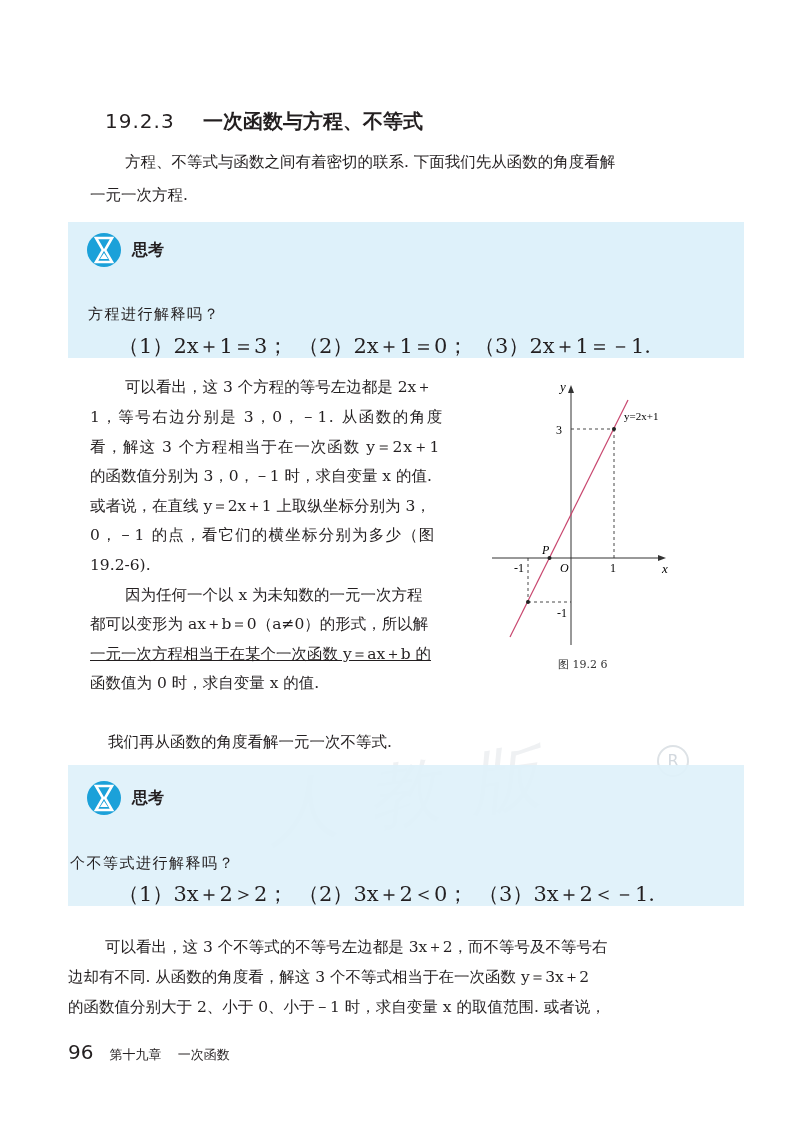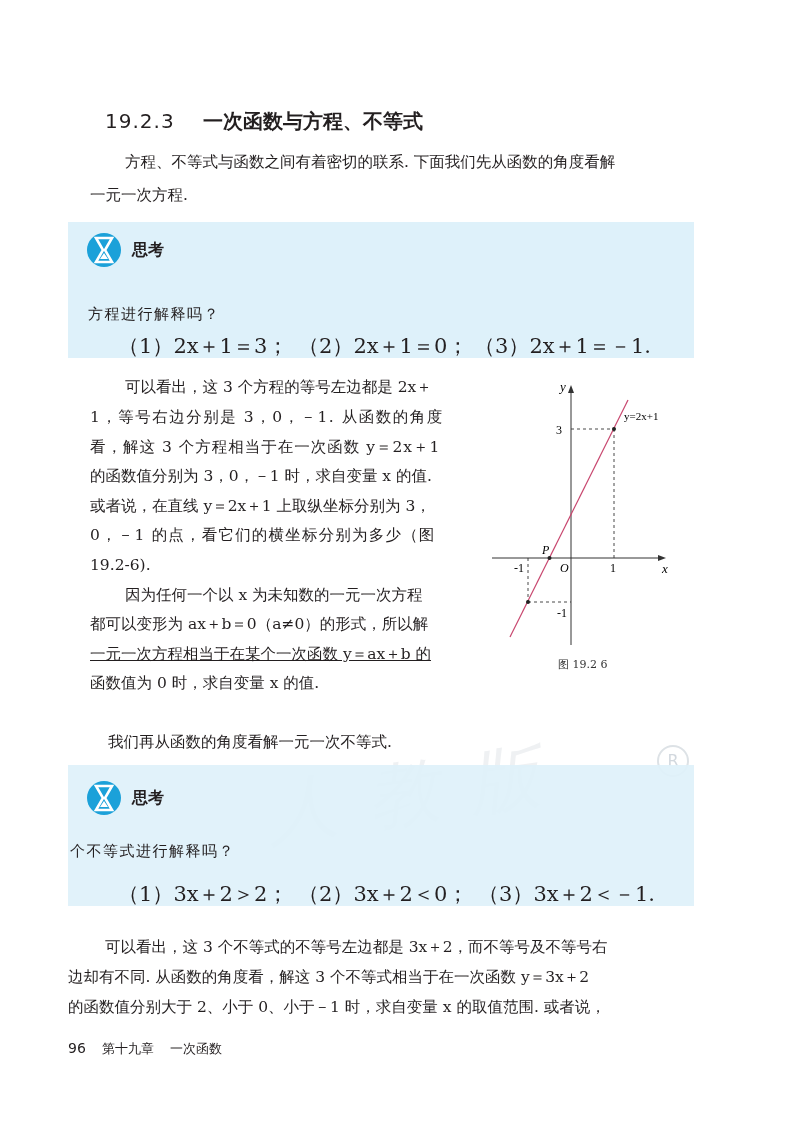--- a/index.html
+++ b/index.html
@@ -3,29 +3,29 @@
 <meta charset="utf-8">
 <style>
   html,body{margin:0;padding:0;background:#fff;}
   body{width:800px;height:1130px;position:relative;overflow:hidden;
        font-family:"DejaVu Serif","Liberation Serif",serif;color:#231f20;}
   .abs{position:absolute;}
   .title{left:105px;top:108px;font-size:20px;font-family:"DejaVu Sans","Liberation Sans",sans-serif;white-space:nowrap;}
   .title .num{font-weight:normal;letter-spacing:1px;}
   .title .txt{font-weight:bold;margin-left:22px;}
   .p{font-size:15.5px;line-height:29.5px;white-space:nowrap;}
-  .think{position:absolute;left:68px;width:626px;background:#def1fa;}
+  .think{position:absolute;left:68px;width:676px;background:#def1fa;}
   .think-head{position:absolute;left:18px;top:10px;display:flex;align-items:center;}
   .think-label{font-family:"DejaVu Sans","Liberation Sans",sans-serif;font-weight:bold;font-size:16px;margin-left:10px;color:#231f20;}
   .tline{position:absolute;font-size:15px;white-space:nowrap;letter-spacing:1.5px;}
   .eq{position:absolute;font-size:21px;white-space:nowrap;}
   .fig{position:absolute;left:490px;top:375px;width:200px;height:300px;}
   .caption{position:absolute;left:558px;top:657px;font-size:11px;color:#333;}
   .footer{position:absolute;left:68px;top:1040px;font-size:13px;font-family:"DejaVu Sans","Liberation Sans",sans-serif;white-space:nowrap;}
-  .footer .pg{font-size:14px;margin-right:12px;}
+  .footer .pg{font-size:20px;margin-right:12px;}
   .footer .gap{margin-left:12px;}
   .wm{position:absolute;left:265px;top:745px;font-size:72px;color:rgba(180,190,200,0.22);font-style:italic;letter-spacing:30px;white-space:nowrap;transform:rotate(-8deg);}
   .reg{position:absolute;left:657px;top:745px;width:28px;height:28px;border:2px solid rgba(180,190,200,0.45);border-radius:50%;font-size:16px;color:rgba(180,190,200,0.6);text-align:center;line-height:28px;font-family:"DejaVu Sans",sans-serif;}
 </style>
 </head>
 <body>
 
 <div class="abs title">
   <span class="num">19.2.3</span>
   <span class="txt">一次函数与方程、不等式</span>
@@ -105,21 +105,21 @@
 
 <div class="think" style="top:765px;height:141px;background:rgba(222,241,250,0.92);">
   <div class="think-head" style="top:15px;">
     <svg width="36" height="36" viewBox="0 0 36 36">
       <circle cx="18" cy="18" r="17" fill="#1ba1d9"></circle>
       <path d="M10 6 L26 6 L19 18 L26 30 L10 30 L17 18 Z" fill="none" stroke="#fff" stroke-width="2.6"></path>
       <path d="M14 27 L18 21 L22 27 Z" fill="#fff"></path>
     </svg>
     <span class="think-label">思考</span>
   </div>
-  <div class="tline" style="left:2px;top:77px;">个不等式进行解释吗？</div>
+  <div class="tline" style="left:2px;top:89px;">个不等式进行解释吗？</div>
   <div class="eq" style="left:50px;top:115px;">
     <span>（1）</span><span>3x＋2＞2；</span>
   </div>
   <div class="eq" style="left:230px;top:115px;">
     <span>（2）</span><span>3x＋2＜0；</span>
   </div>
   <div class="eq" style="left:410px;top:115px;">
     <span>（3）</span><span>3x＋2＜－1.</span>
   </div>
 </div>

